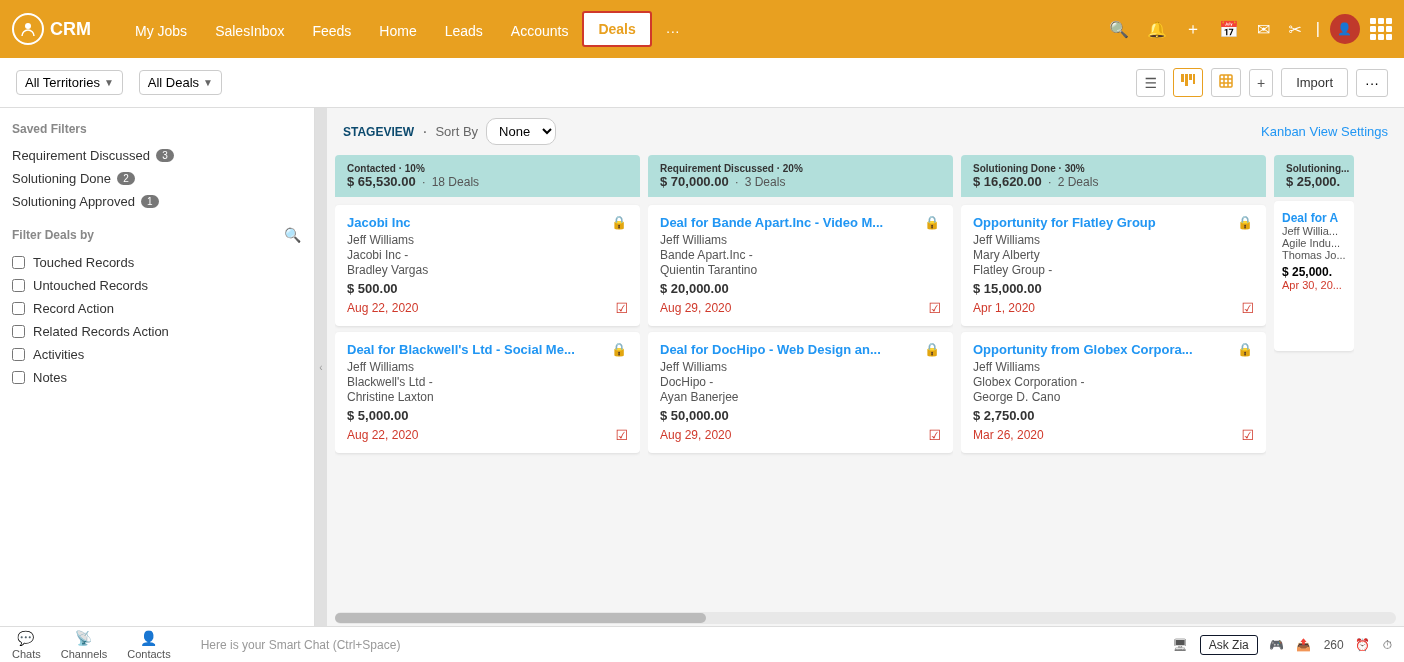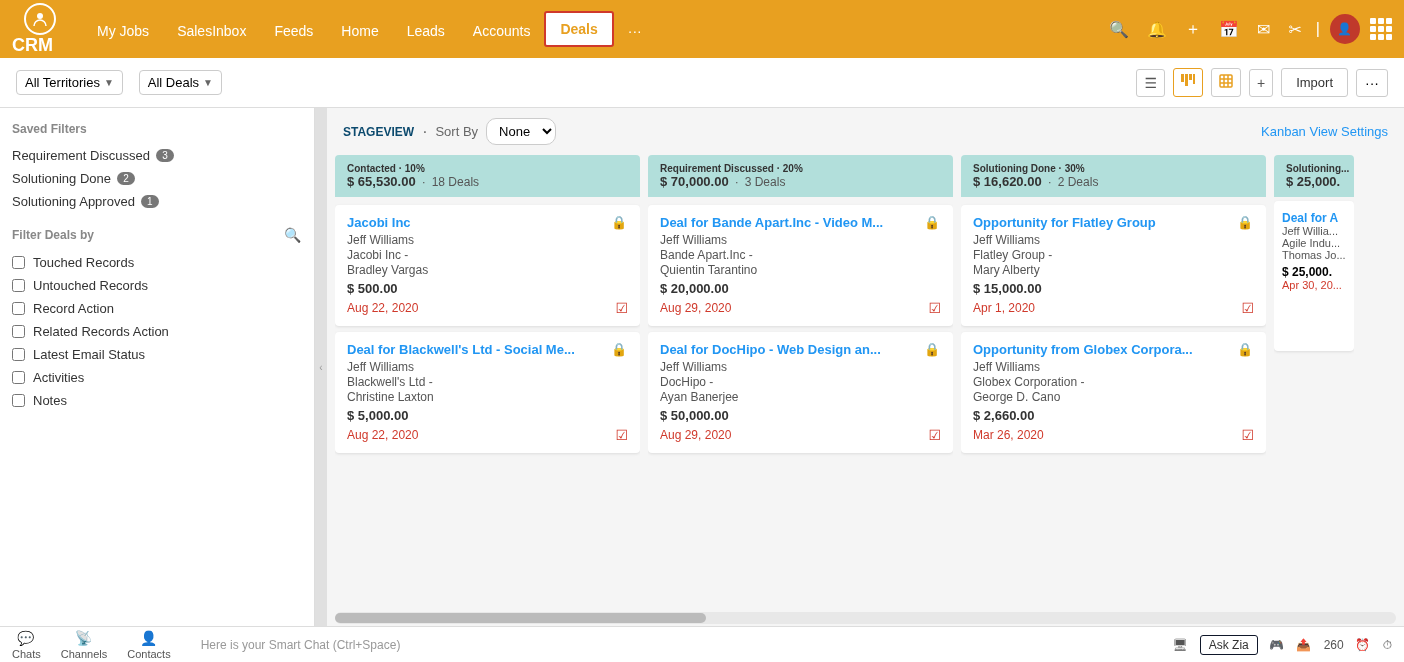--- a/index.html
+++ b/index.html
@@ -11,21 +11,20 @@
       height: 58px;
       display: flex;
       align-items: center;
       padding: 0 12px;
       color: white;
     }
     .nav-logo {
       display: flex;
       align-items: center;
       margin-right: 10px;
-      flex-direction: column;
     }
     .nav-logo-circle {
       width: 32px; height: 32px;
       border: 2px solid white;
       border-radius: 50%;
       display: flex; align-items: center; justify-content: center;
       font-size: 14px; font-weight: bold; margin-right: 6px;
     }
     .nav-brand { font-size: 18px; font-weight: bold; margin-right: 20px; }
     .nav-items { display: flex; align-items: flex-end; flex: 1; }
@@ -524,24 +523,20 @@
     <div class="filter-checkbox-item">
       <input type="checkbox" style="">
       <span class="filter-checkbox-label">Record Action</span>
     </div>
     <div class="filter-checkbox-item">
       <input type="checkbox" style="">
       <span class="filter-checkbox-label">Related Records Action</span>
     </div>
     <div class="filter-checkbox-item">
       <input type="checkbox" style="">
-      <span class="filter-checkbox-label">Latest Email Status</span>
-    </div>
-    <div class="filter-checkbox-item">
-      <input type="checkbox" style="">
       <span class="filter-checkbox-label">Activities</span>
     </div>
     <div class="filter-checkbox-item">
       <input type="checkbox" style="">
       <span class="filter-checkbox-label">Notes</span>
     </div>
   </div>
 
   <div class="collapse-handle">‹</div>
 
@@ -649,37 +644,37 @@
             <span class="col-header-deals">2 Deals</span>
           </div>
         </div>
         <div class="kanban-cards">
           <div class="kanban-card">
             <div class="card-title-row">
               <span class="card-title">Opportunity for Flatley Group</span>
               <span class="card-lock">🔒</span>
             </div>
             <div class="card-field">Jeff Williams</div>
+            <div class="card-field">Mary Alberty</div>
             <div class="card-field">Flatley Group -</div>
-            <div class="card-field">Mary Alberty</div>
             <div class="card-amount">$ 15,000.00</div>
             <div class="card-footer">
               <span class="card-date">Apr 1, 2020</span>
               <span class="card-checkbox-icon">☑</span>
             </div>
           </div>
           <div class="kanban-card">
             <div class="card-title-row">
               <span class="card-title">Opportunity from Globex Corpora...</span>
               <span class="card-lock">🔒</span>
             </div>
             <div class="card-field">Jeff Williams</div>
             <div class="card-field">Globex Corporation -</div>
             <div class="card-field">George D. Cano</div>
-            <div class="card-amount">$ 2,660.00</div>
+            <div class="card-amount">$ 2,750.00</div>
             <div class="card-footer">
               <span class="card-date">Mar 26, 2020</span>
               <span class="card-checkbox-icon">☑</span>
             </div>
           </div>
         </div>
       </div>
 
       <div class="kanban-col-partial">
         <div class="partial-header">

